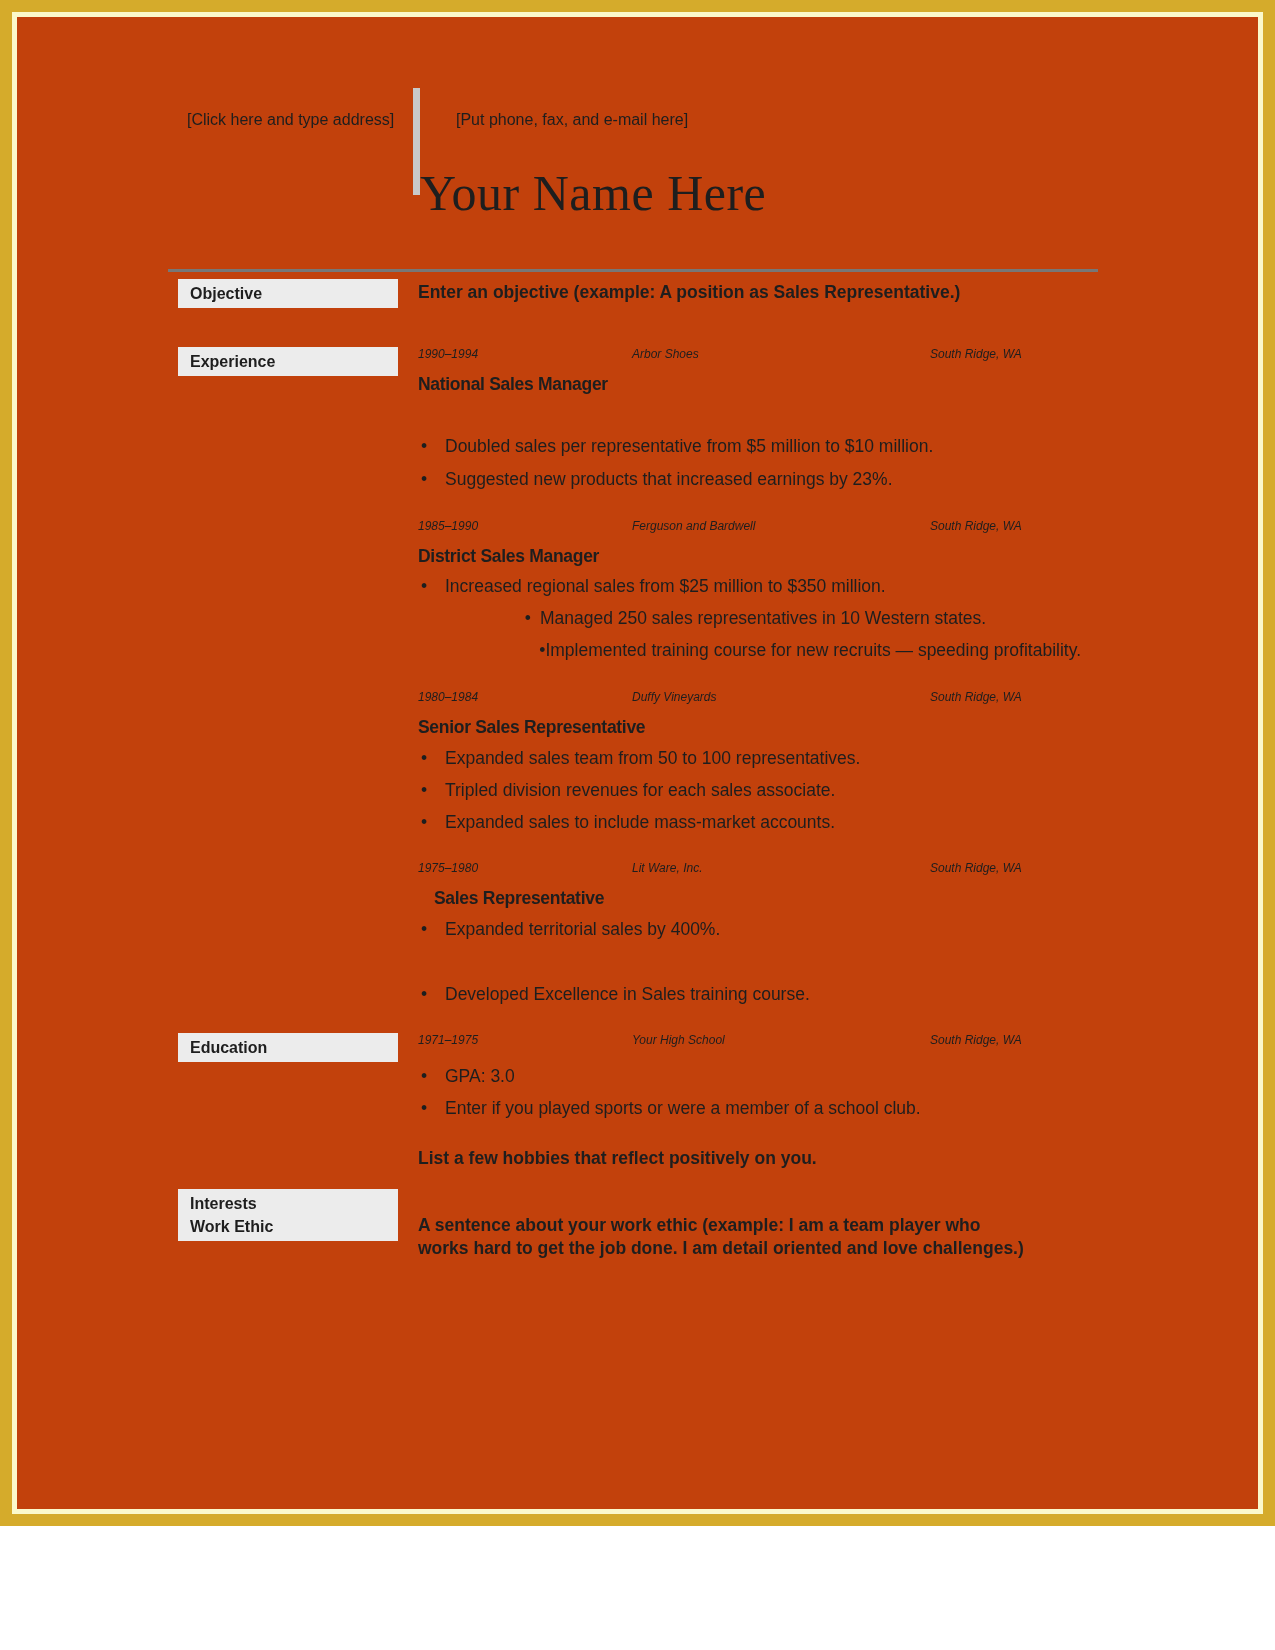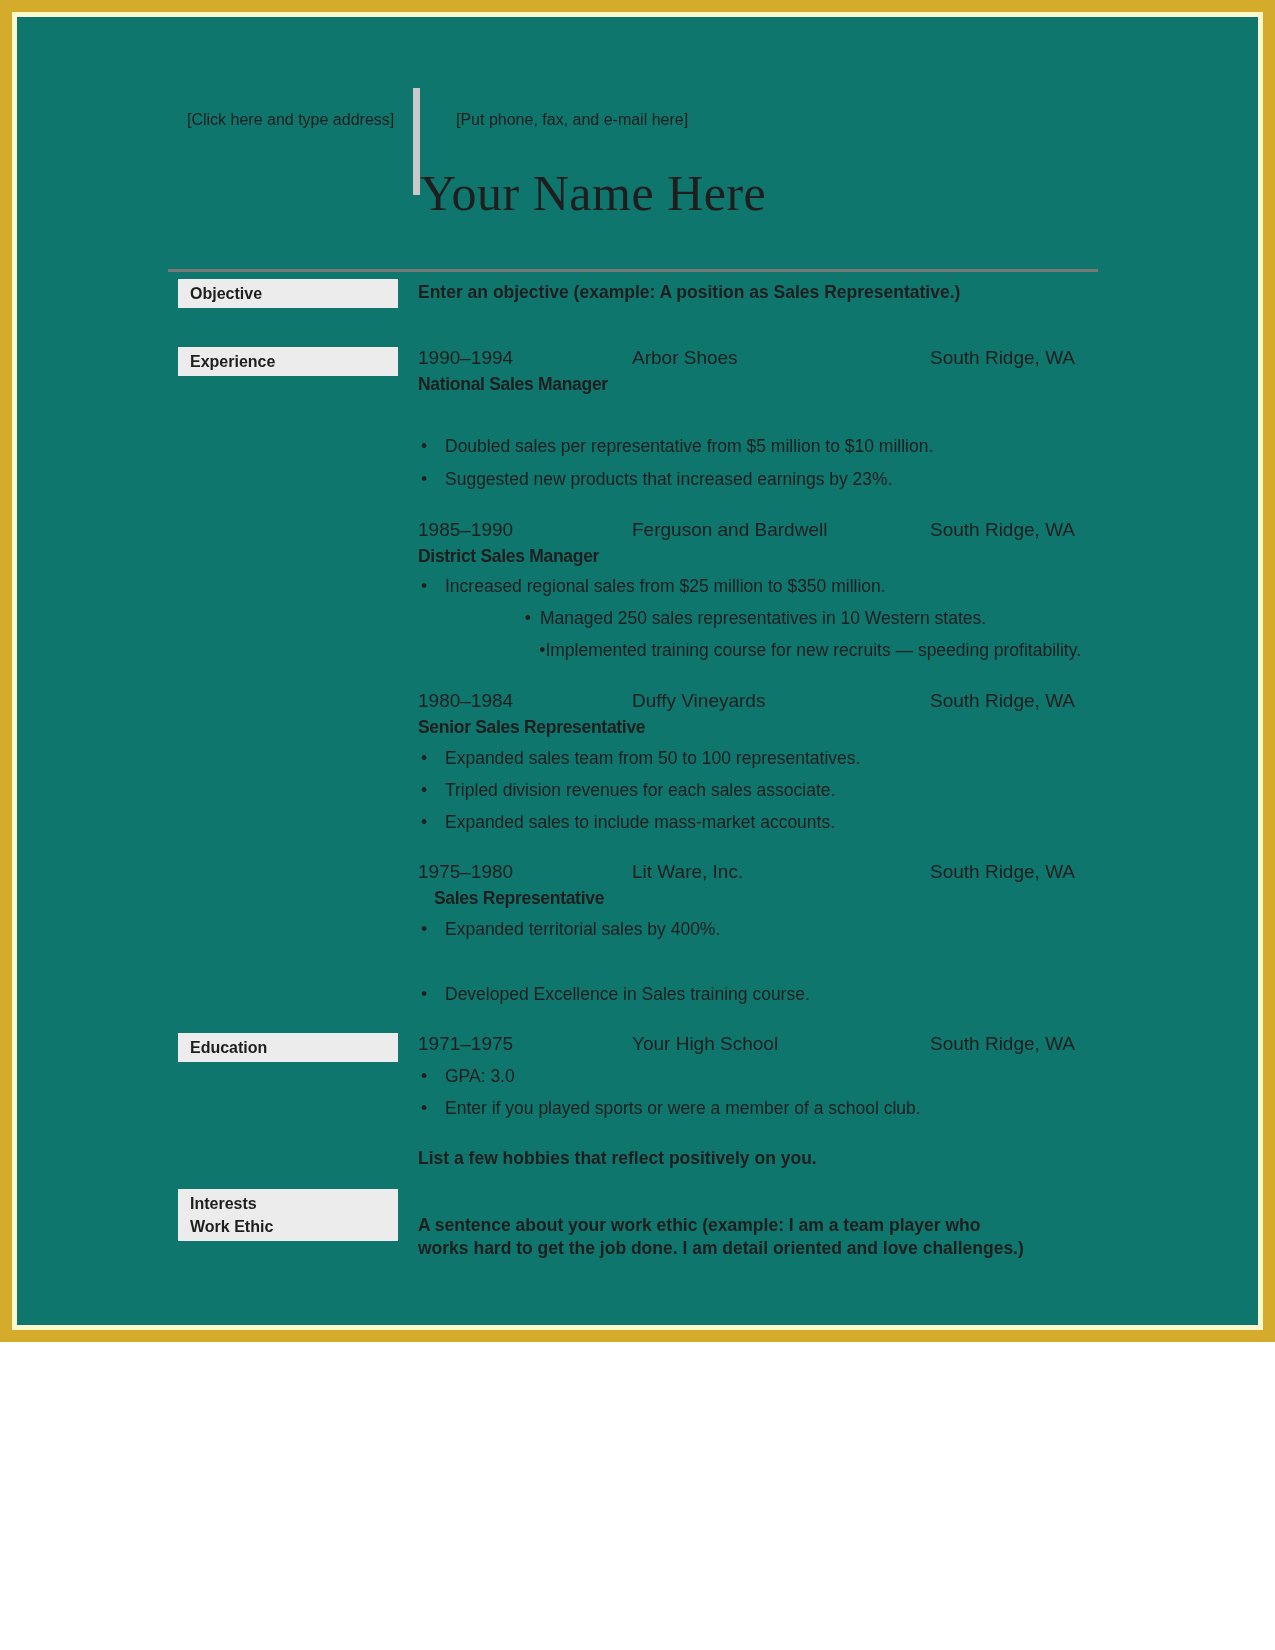--- a/index.html
+++ b/index.html
@@ -1,18 +1,18 @@
 <!DOCTYPE html>
 <html><head>
 <meta charset="utf-8">
 <style>
   html,body{margin:0;padding:0;background:#ffffff;}
   .canvas{
-    position:relative;width:1275px;height:1342px;
-    background:#0f766e;overflow:hidden;
+    position:relative;width:1275px;height:1526px;
+    background:#c2410c;overflow:hidden;
     font-family:"Liberation Sans",sans-serif;color:#1e1e1e;
   }
   .frame{
     position:absolute;inset:0;z-index:9;pointer-events:none;
     border:12px solid #d5ab2b;
     box-shadow:inset 0 0 0 5px #fbf9cb;
   }
   .abs{position:absolute;}
   .hdr-ph{font-size:16px;top:111px;white-space:nowrap;}
   .vbar{left:413px;top:88px;width:7px;height:107px;background:#c9c9c9;}
@@ -23,21 +23,21 @@
   .rule{left:168px;top:269px;width:930px;height:3px;background:#777777;}
   .lbl{
     left:178px;width:220px;height:29px;background:#ececec;
     font-size:16px;font-weight:bold;line-height:29px;
     padding-left:12px;box-sizing:border-box;white-space:nowrap;
   }
   .btxt{left:418px;width:650px;font-size:17.5px;line-height:23px;font-weight:bold;}
   .entry-header{
     left:418px;width:672px;display:grid;
     grid-template-columns:214px 298px 1fr;
-    font-size:19px;white-space:nowrap;
+    font-size:12px;white-space:nowrap;font-style:italic;
   }
   .job-title{left:418px;font-size:17.5px;font-weight:bold;letter-spacing:-0.3px;white-space:nowrap;}
   .bullet{left:421px;width:660px;font-size:17.5px;white-space:nowrap;}
   .bullet .dot{display:inline-block;width:24px;}
   .wm{left:38px;top:1589px;font-size:11px;color:#e9e8e4;letter-spacing:0.5px;}
 </style>
 </head>
 <body>
 
 <div class="canvas">

